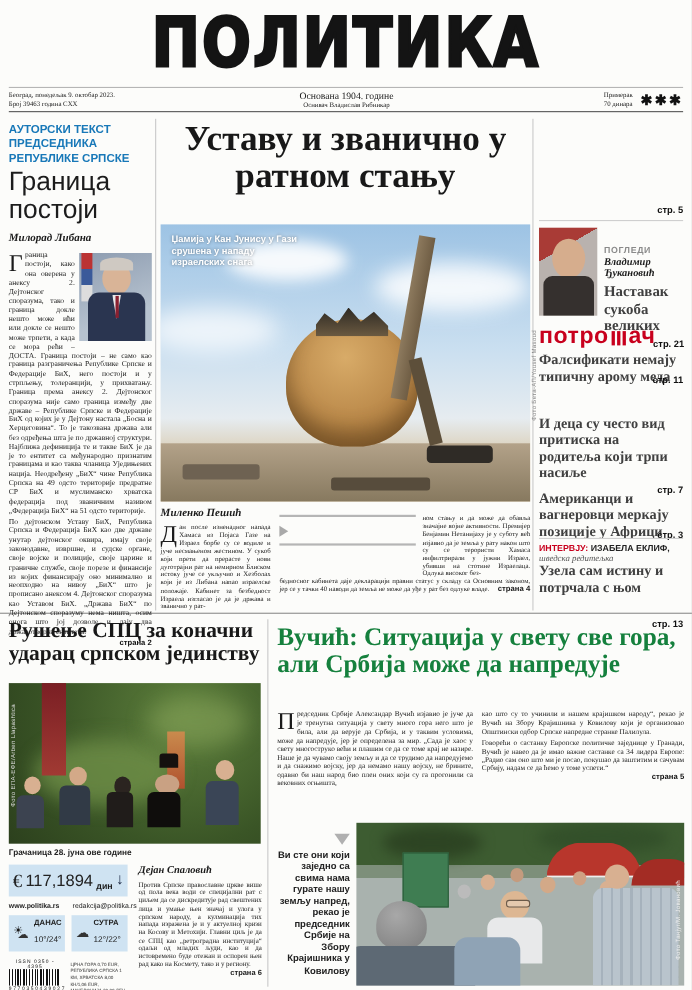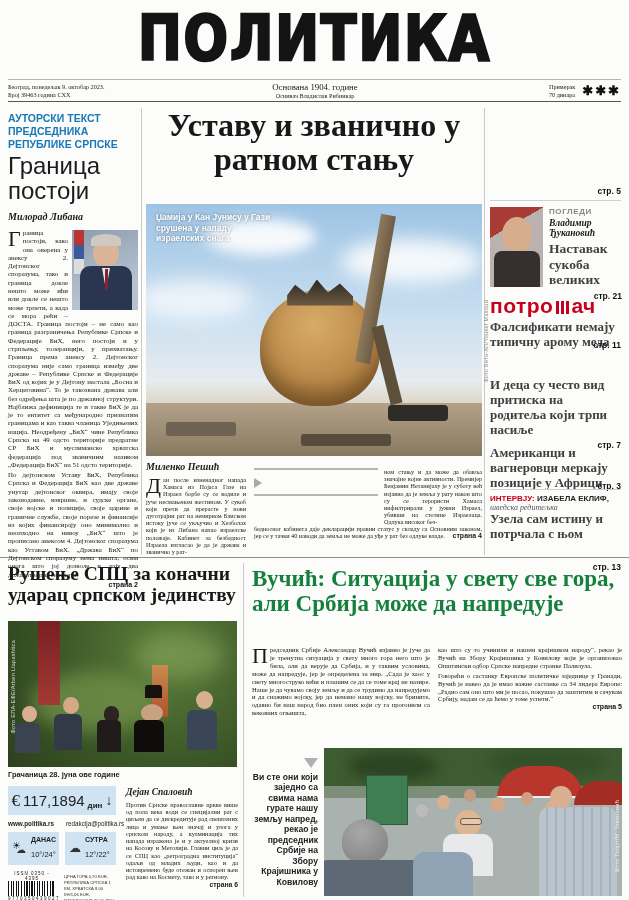--- a/index.html
+++ b/index.html
@@ -135,21 +135,21 @@
     <b class="sans" style="font-size:7px;float:right">страна 4</b>
   </p>
 
   <div class="abs pref" style="left:490px;top:186px;width:131px">стр. 5</div>
   <div class="hline" style="left:490px;top:200px;width:131px;background:#cfcfcf"></div>
 
   <div class="photobox" style="left:490px;top:207px;width:53px;height:80px;background:linear-gradient(150deg,#a93b36 0 28%,#b9b2ae 28%)">
     <div class="ph" style="left:12px;top:10px;width:30px;height:36px;background:#d6ad8d"></div>
     <div class="seg" style="left:4px;top:44px;width:46px;height:36px;background:#35302e;border-radius:8px 8px 0 0"></div>
   </div>
-  <div class="abs" style="left:549px;top:207px;width:73px">
+  <div class="abs" style="left:549px;top:223px;width:73px">
     <div class="sans" style="font-size:8px;font-weight:bold;color:#8a8a8a;letter-spacing:.6px">ПОГЛЕДИ</div>
     <div class="byl" style="font-size:9.5px;margin-top:2px">Владимир Ђукановић</div>
     <div class="railitem" style="font-size:13.5px;margin-top:3px">Наставак сукоба великих</div>
     <div class="pref" style="margin-top:3px">стр. 21</div>
   </div>
 
   <div class="abs redlogo" style="left:490px;top:294px">
     <span>потро</span>
     <span class="shbars">
         <i></i>

